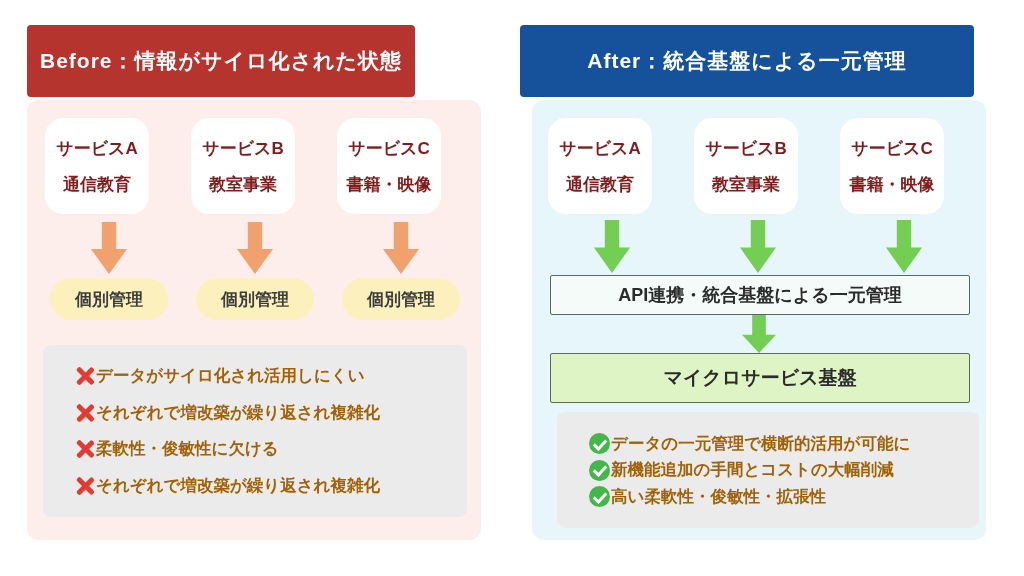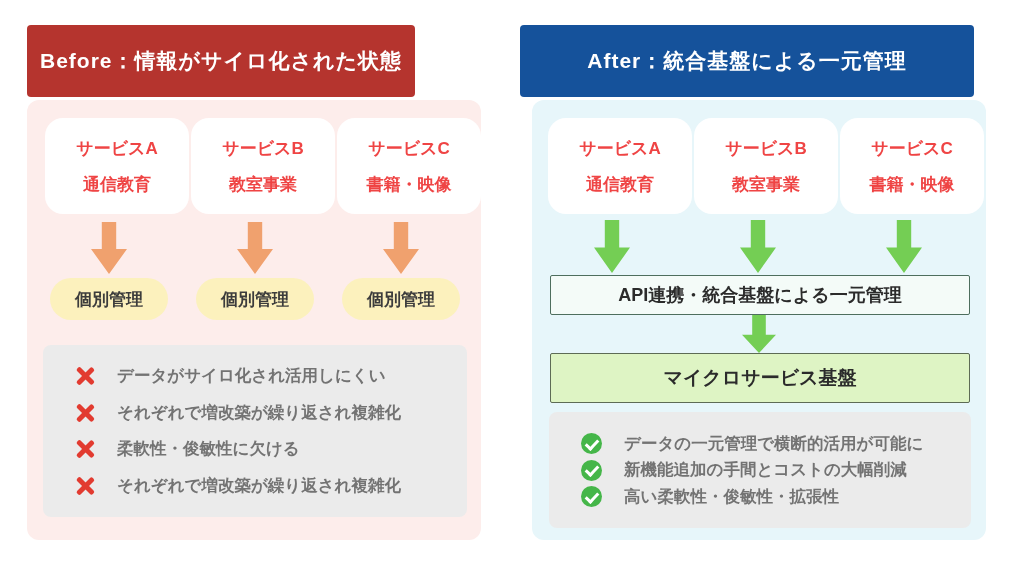--- a/index.html
+++ b/index.html
@@ -10,23 +10,23 @@
   .panel-header{position:absolute;top:25px;height:72px;border-radius:4px;
     display:flex;align-items:center;justify-content:center;
     color:#fff;font-size:21px;font-weight:bold;letter-spacing:1px;}
   #before-header{left:27px;width:388px;background:var(--header-before,#b5342e);}
   #after-header{left:520px;width:454px;background:var(--header-after,#15529b);}
   .panel-body{position:absolute;top:100px;height:440px;border-radius:12px;}
   #before-body{left:27px;width:454px;background:var(--body-before,#fdedeb);}
   #after-body{left:532px;width:454px;background:var(--body-after,#e7f6fa);}
 
   
-  .service-card{position:absolute;top:18px;width:144px;height:96px;background:#fff;
+  .service-card{position:absolute;top:18px;width:104px;height:96px;background:#fff;
     border-radius:18px;display:flex;flex-direction:column;align-items:center;
-    justify-content:center;gap:13px;font-size:17px;font-weight:bold;color:#ef4444;}
+    justify-content:center;gap:13px;font-size:17px;font-weight:bold;color:#7f1d1d;}
   .svc-1{left:18px;}.svc-2{left:164px;}.svc-3{left:310px;}
   .svc-r1{left:16px;}.svc-r2{left:162px;}.svc-r3{left:308px;}
 
   
   .arrow-down{position:absolute;clip-path:polygon(30% 0,70% 0,70% 52%,100% 52%,50% 100%,0 52%,30% 52%);}
   .arrow-orange{top:122px;width:36px;height:52px;background:var(--arrow-before,#f0a16e);}
   .ao-1{left:64px;}.ao-2{left:210px;}.ao-3{left:356px;}
   .arrow-green{top:120px;width:36px;height:53px;background:var(--arrow-after,#74ce54);}
   .ag-1{left:62px;}.ag-2{left:208px;}.ag-3{left:354px;}
   .arrow-mid{top:215px;left:210px;width:34px;height:38px;background:var(--arrow-after,#74ce54);}
@@ -34,23 +34,23 @@
   
   .pill{position:absolute;top:178px;width:118px;height:42px;border-radius:21px;
     background:var(--pill-bg,#fcf1bd);display:flex;align-items:center;justify-content:center;
     font-size:17px;font-weight:bold;color:#3c3c3c;}
   .pill-1{left:23px;}.pill-2{left:169px;}.pill-3{left:315px;}
 
   
   .list-box{position:absolute;background:var(--list-bg,#ebebeb);border-radius:8px;
     display:flex;flex-direction:column;justify-content:space-evenly;}
   #issues-box{left:16px;top:245px;width:424px;height:172px;padding:6px 0;box-sizing:border-box;}
-  #benefits-box{left:17px;top:312px;width:422px;height:116px;padding:16px 0;box-sizing:border-box;}
-  .list-item{display:flex;align-items:center;gap:22px;padding-left:32px;
-    font-size:16.5px;font-weight:bold;color:#737373;}
+  #benefits-box{left:25px;top:312px;width:422px;height:116px;padding:16px 0;box-sizing:border-box;}
+  .list-item{display:flex;align-items:center;gap:1px;padding-left:32px;
+    font-size:16.5px;font-weight:bold;color:#a16207;}
 
   
   .x-icon{position:relative;width:20px;height:20px;flex:0 0 20px;}
   .x-icon::before,.x-icon::after{content:"";position:absolute;left:8px;top:-1px;width:4.5px;height:22px;
     background:var(--x-color,#e23b30);border-radius:2px;}
   .x-icon::before{transform:rotate(45deg);}
   .x-icon::after{transform:rotate(-45deg);}
 
   
   .check-icon{position:relative;width:21px;height:21px;flex:0 0 21px;border-radius:50%;

